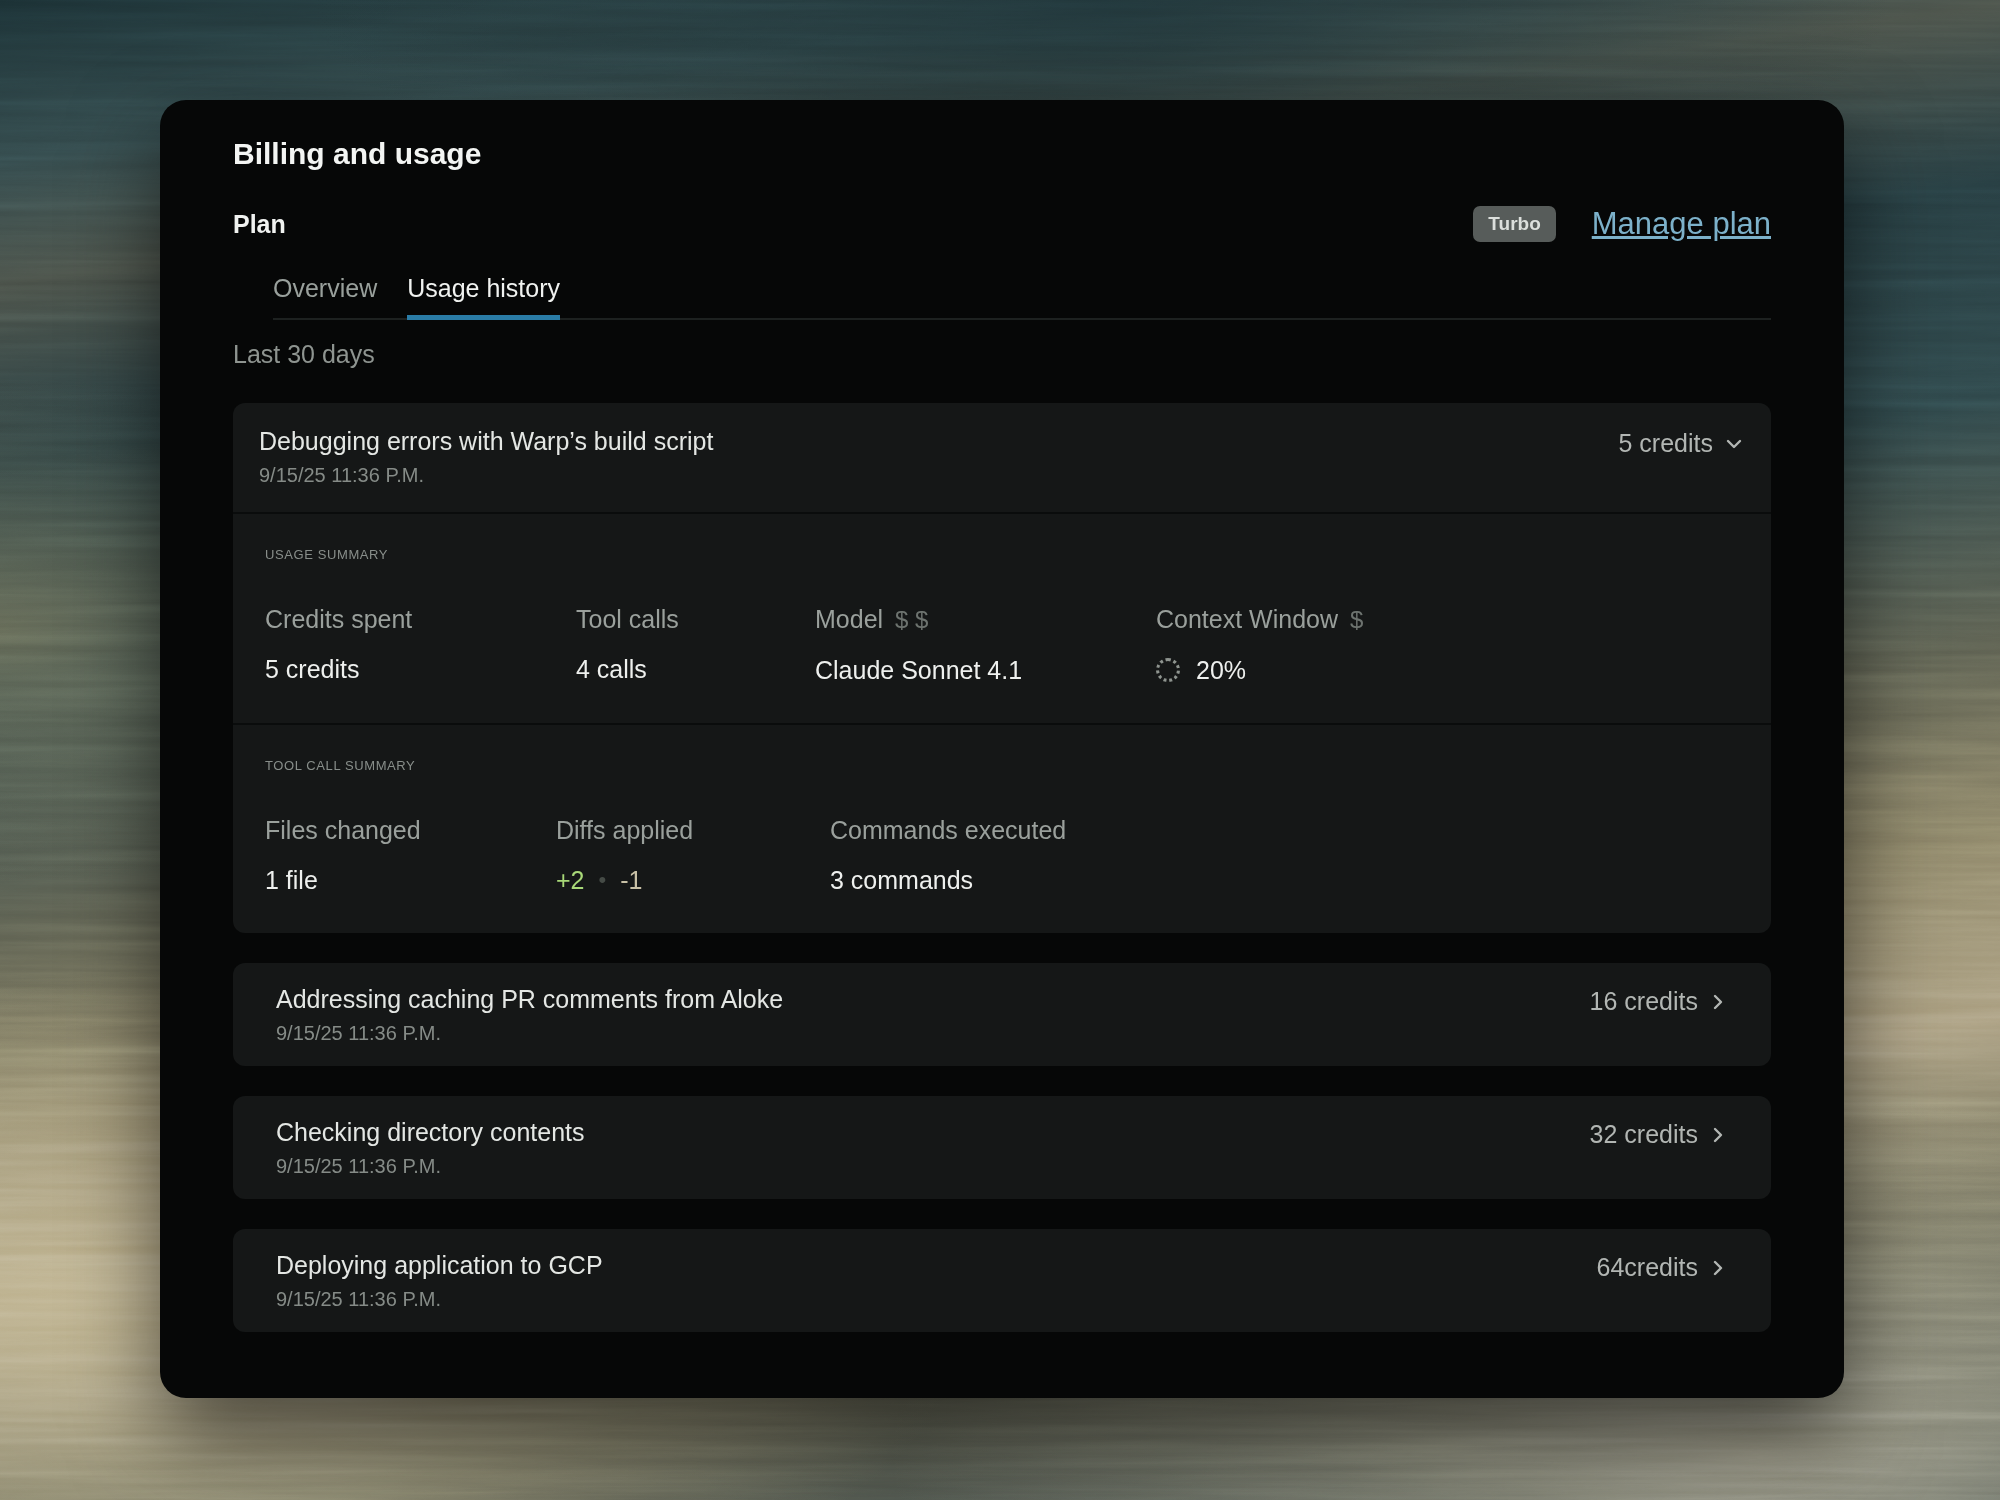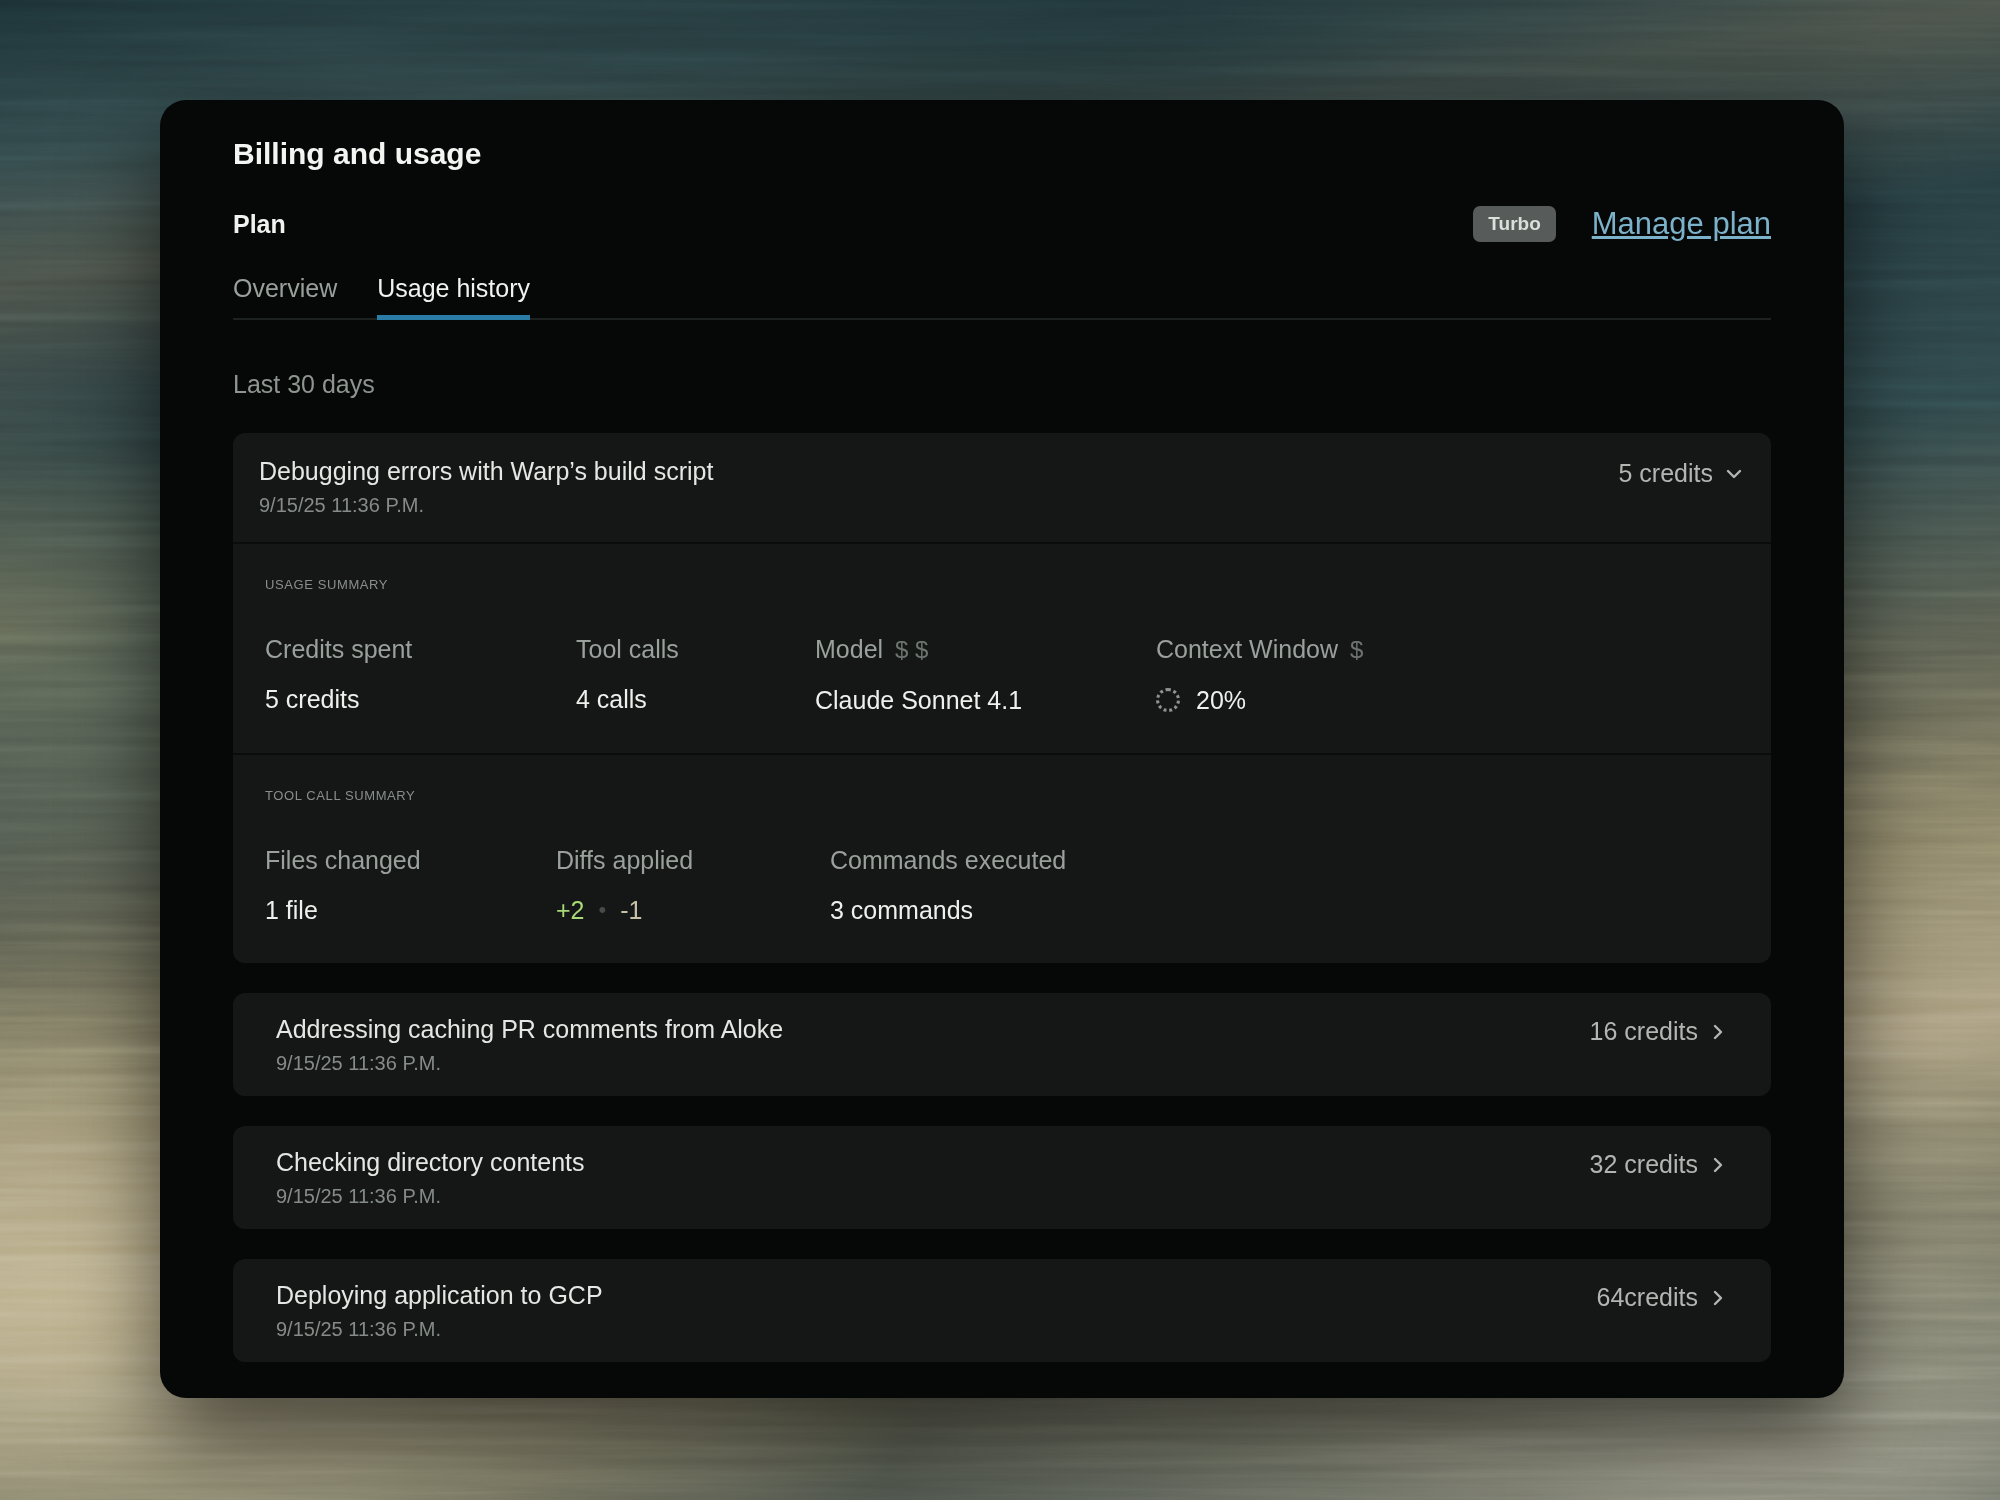--- a/index.html
+++ b/index.html
@@ -41,26 +41,26 @@
   .plan-row { margin-top: 34px; display: flex; align-items: center; justify-content: space-between; }
   .plan-label { font-size: 25px; font-weight: 700; color: #f0f2f0; }
   .plan-right { display: flex; align-items: center; gap: 36px; }
   .badge {
     background: #575c5a; color: #dcdfdc;
     font-size: 19px; font-weight: 700;
     padding: 7px 15px; border-radius: 7px; line-height: 22px; text-align: center;
   }
   .link { font-size: 31px; cursor: pointer; text-decoration: underline; }
 
-  .tabs { margin-top: 32px; display: flex; gap: 40px; border-bottom: 2px solid #1d2120; }
+  .tabs { margin-top: 32px; display: flex; gap: 30px; border-bottom: 2px solid #1d2120; margin-left: 40px; }
   .tab { font-size: 25px; padding-bottom: 12px; border-bottom: 5px solid transparent; margin-bottom: -2px; cursor: pointer; }
   .tab.inactive { color: #99a09c; }
   .tab.active { color: #f0f2f0; }
 
-  .period { margin-top: 50px; font-size: 25px; color: #8e9490; }
+  .period { margin-top: 20px; font-size: 25px; color: #8e9490; }
 
   .cards { margin-top: 34px; display: flex; flex-direction: column; gap: 30px; }
   .card { background: #151717; border-radius: 12px; overflow: hidden; }
 
   .card-header {
     display: flex; align-items: flex-start; justify-content: space-between;
     padding: 22px 26px 24px 26px; cursor: pointer;
   }
   .card-header.collapsed { padding: 20px 43px; }
   .item-title { font-size: 25px; color: #e4e7e4; line-height: 32px; }

